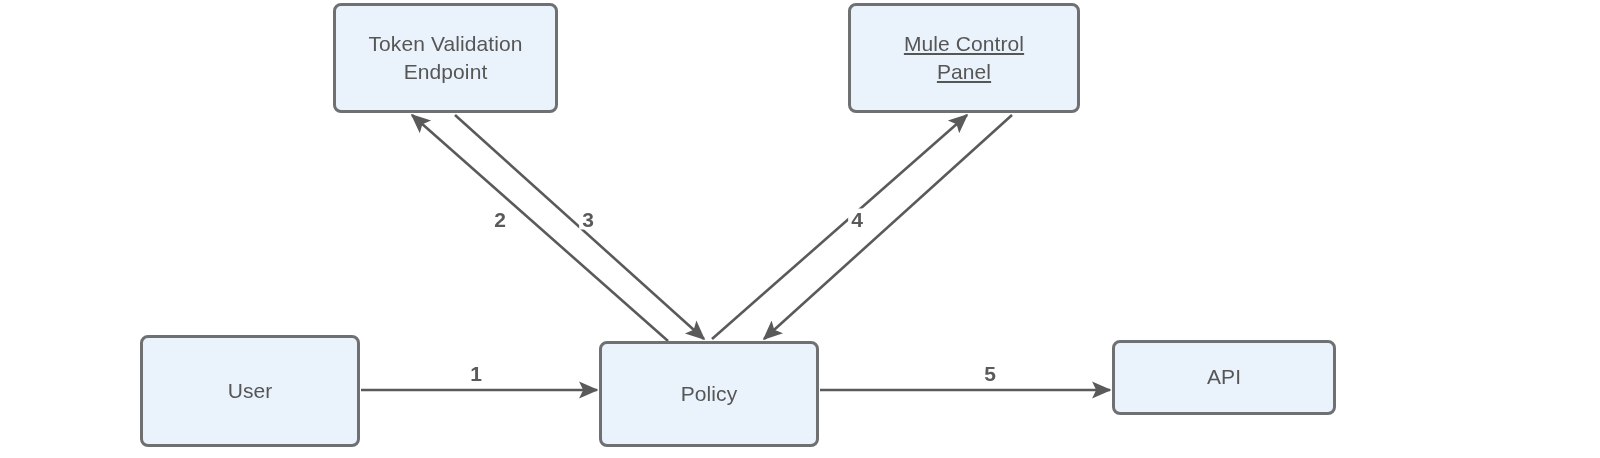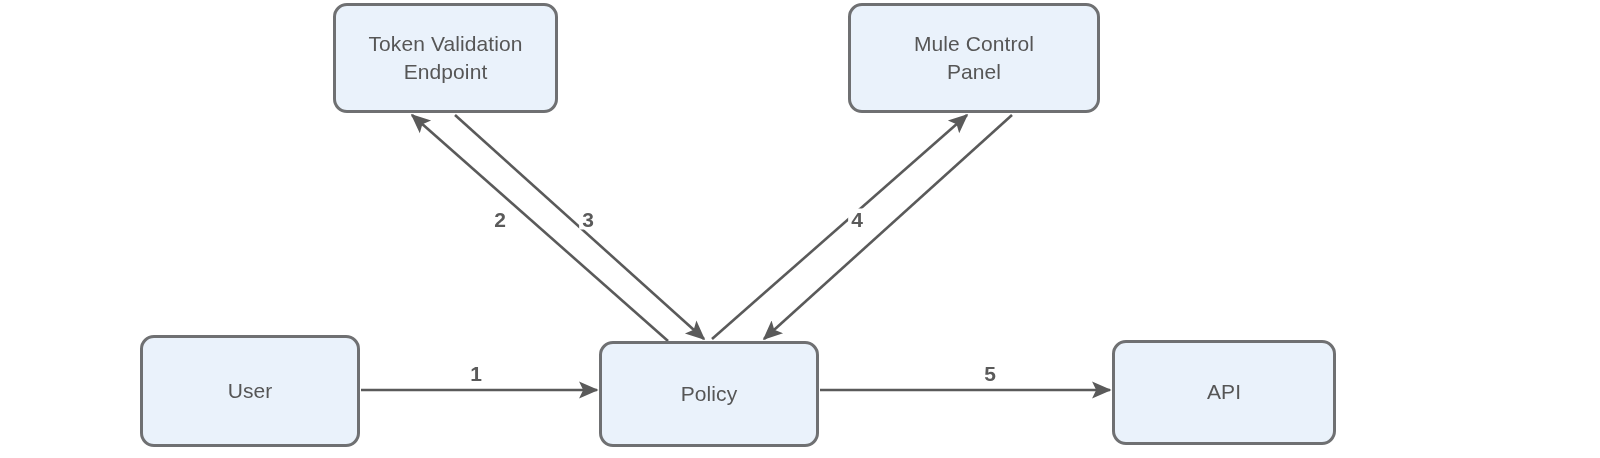--- a/index.html
+++ b/index.html
@@ -22,21 +22,21 @@
     left: 0;
     top: 0;
     width: 1600px;
     height: 458px;
   }
   .node {
     position: absolute;
     box-sizing: border-box;
     background: #eaf2fb;
     border: 3px solid #6f7072;
-    border-radius: 14px;
+    border-radius: 8px;
     display: flex;
     align-items: center;
     justify-content: center;
     text-align: center;
     color: #565656;
     font-size: 21px;
     line-height: 1.35;
     letter-spacing: 0.1px;
     z-index: 2;
   }
@@ -78,34 +78,34 @@
     <line x1="712" y1="339" x2="967" y2="115" stroke="#5a5a5a" stroke-width="2.6" marker-end="url(#arrow)"></line>
 
     <line x1="820" y1="390" x2="1110" y2="390" stroke="#5a5a5a" stroke-width="2.6" marker-end="url(#arrow)"></line>
   </svg>
 
   <div class="node" style="left:333px; top:3px; width:225px; height:110px;">
     <span class="node-label">Token Validation
 Endpoint</span>
   </div>
 
-  <div class="node" style="left:848px; top:3px; width:252px; height:110px;">
+  <div class="node" style="left:848px; top:3px; width:232px; height:110px;text-decoration:underline;">
     <span class="node-label">Mule Control
 Panel</span>
   </div>
 
   <div class="node" style="left:140px; top:335px; width:220px; height:112px;align-items:center;">
     <span class="node-label">User</span>
   </div>
 
   <div class="node" style="left:599px; top:341px; width:220px; height:106px;">
     <span class="node-label">Policy</span>
   </div>
 
-  <div class="node" style="left:1112px; top:340px; width:224px; height:105px;">
+  <div class="node" style="left:1112px; top:340px; width:224px; height:75px;">
     <span class="node-label">API</span>
   </div>
 
   <div class="edge-label" style="left:476px; top:373px;">1</div>
   <div class="edge-label" style="left:500px; top:219px;">2</div>
   <div class="edge-label" style="left:588px; top:219px;">3</div>
   <div class="edge-label" style="left:857px; top:219px;">4</div>
   <div class="edge-label" style="left:990px; top:373px;">5</div>
 
 </div>

